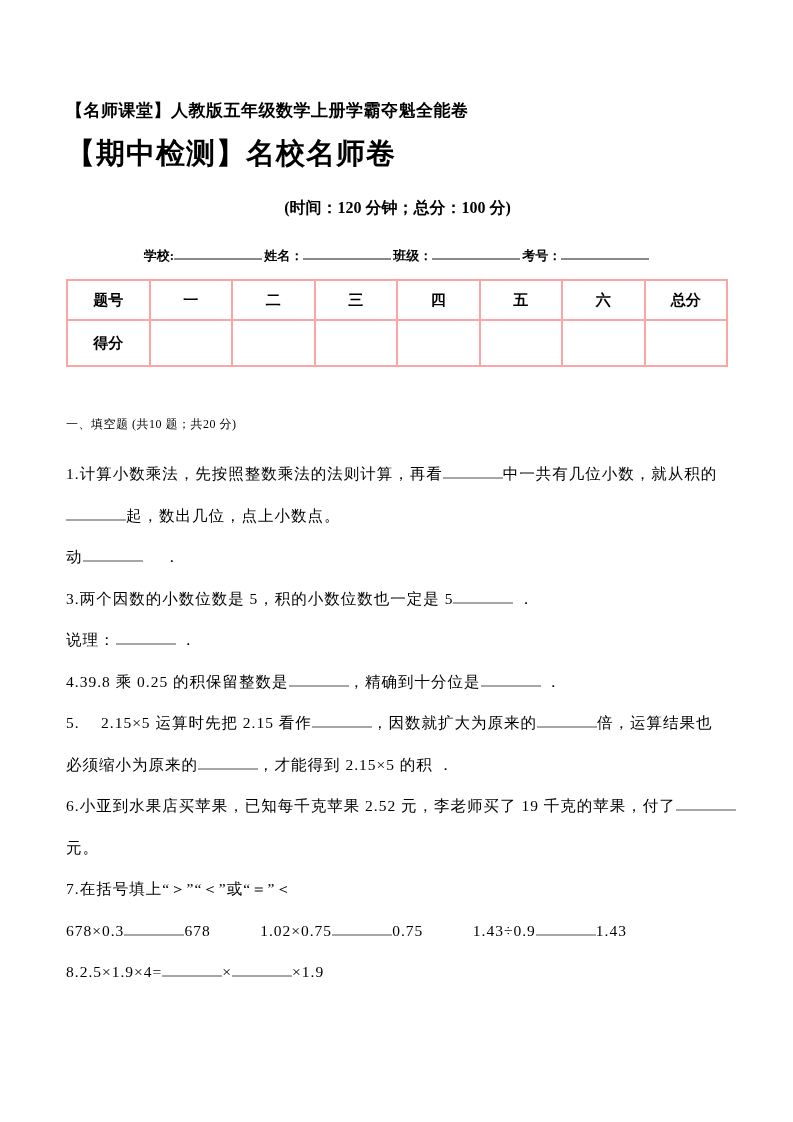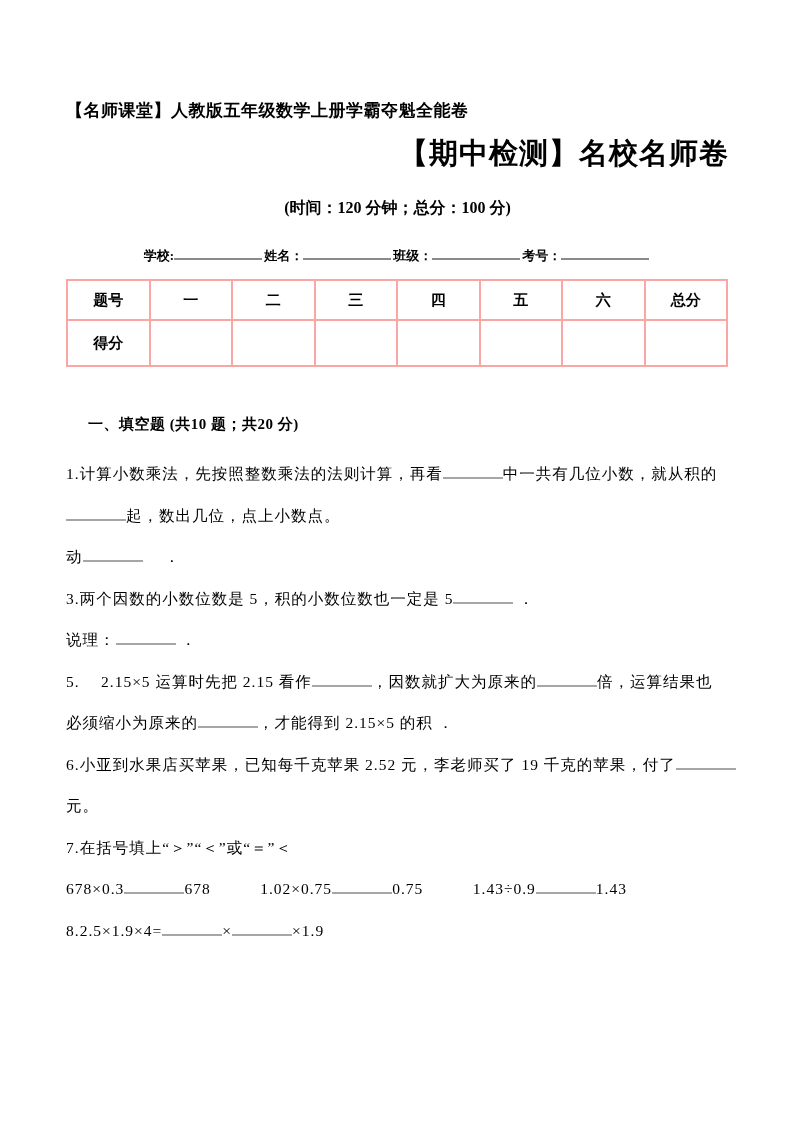--- a/index.html
+++ b/index.html
@@ -20,21 +20,21 @@
     box-sizing: border-box;
   }
   .kicker {
     text-align: left;
     font-weight: bold;
     font-size: 17px;
     line-height: 22px;
     letter-spacing: 0.5px;
   }
   .title {
-    text-align: right;
+    text-align: left;
     font-weight: bold;
     font-size: 29px;
     line-height: 34px;
     margin-top: 14px;
     letter-spacing: 1px;
   }
   .meta {
     text-align: center;
     font-weight: bold;
     font-size: 16px;
@@ -67,25 +67,24 @@
     border: 2px solid #fca5a5;
     text-align: center;
     font-weight: bold;
     font-size: 15px;
     padding: 0;
   }
   table.score-table tr.r1 td { height: 38px; }
   table.score-table tr.r2 td { height: 44px; border-radius: 20px; }
   .section-heading {
     margin-top: 47px;
-    font-weight: bold;
-    font-size: 15px;
+    font-weight: normal;
+    font-size: 12px;
     line-height: 21px;
     letter-spacing: 0.5px;
-    margin-left: 22px;
   }
   .qwrap {
     margin-top: 29px;
   }
   .qline {
     font-size: 15.5px;
     line-height: 20px;
     margin-bottom: 21.5px;
     letter-spacing: 1px;
     white-space: nowrap;
@@ -139,20 +138,21 @@
     </table>
 
   <div class="section-heading">一、填空题 (共10 题；共20 分)</div>
 
   <div class="qwrap">
     <div class="qline rich">1.计算小数乘法，先按照整数乘法的法则计算，再看<span class="blank"></span>中一共有几位小数，就从积的</div>
     <div class="qline rich"><span class="blank"></span>起，数出几位，点上小数点。</div>
     <div class="qline rich">动<span class="blank"></span>　 ．</div>
     <div class="qline rich">3.两个因数的小数位数是 5，积的小数位数也一定是 5<span class="blank"></span> ．</div>
     <div class="qline rich">说理：<span class="blank"></span> ．</div>
+    <div class="qline rich">4.39.8 乘 0.25 的积保留整数是<span class="blank"></span>，精确到十分位是<span class="blank"></span> ．</div>
     <div class="qline rich">5.　 2.15×5 运算时先把 2.15 看作<span class="blank"></span>，因数就扩大为原来的<span class="blank"></span>倍，运算结果也</div>
     <div class="qline rich">必须缩小为原来的<span class="blank"></span>，才能得到 2.15×5 的积 ．</div>
     <div class="qline rich">6.小亚到水果店买苹果，已知每千克苹果 2.52 元，李老师买了 19 千克的苹果，付了<span class="blank"></span></div>
     <div class="qline rich">元。</div>
     <div class="qline rich">7.在括号填上“＞”“＜”或“＝”＜</div>
     <div class="qline rich">678×0.3<span class="blank"></span>678　　　1.02×0.75<span class="blank"></span>0.75　　　1.43÷0.9<span class="blank"></span>1.43</div>
     <div class="qline rich">8.2.5×1.9×4=<span class="blank"></span>×<span class="blank"></span>×1.9</div>
   </div>
 
 </div>

